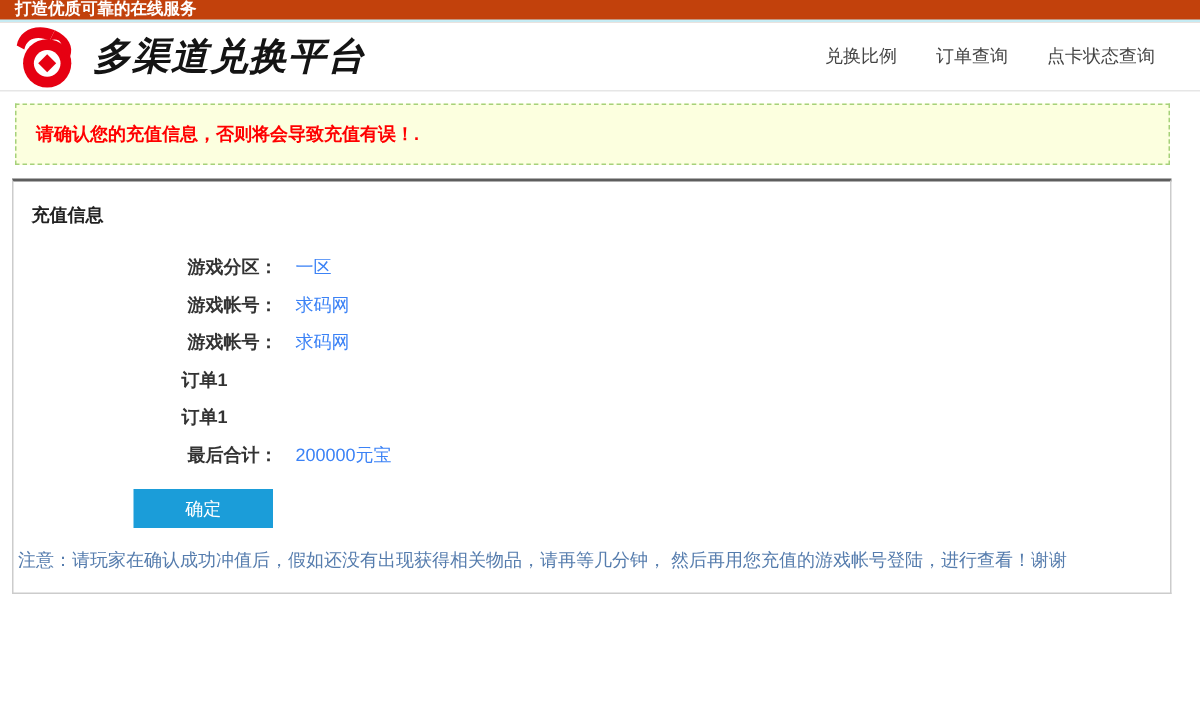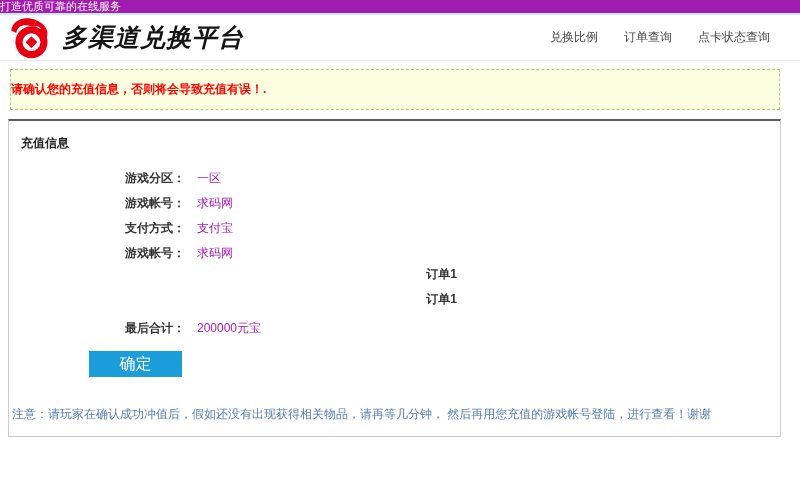--- a/index.html
+++ b/index.html
@@ -1,49 +1,49 @@
 <!DOCTYPE html>
 <html><head>
 <meta charset="utf-8">
 <style>
   * { box-sizing: border-box; margin: 0; padding: 0; }
   html, body { width: 800px; height: 484px; background: #ffffff;
     font-family: "Liberation Sans", "DejaVu Sans", sans-serif; font-size: 12px; color: #333; }
 
   
-  .topbar { height: 15px; background: #a21caf; border-bottom: 2px solid #c6ebf3;
-    color: #fff; font-size: 11px; font-weight: normal; line-height: 13px; }
+  .topbar { height: 15px; background: #c2410c; border-bottom: 2px solid #c6ebf3;
+    color: #fff; font-size: 11px; font-weight: bold; line-height: 13px; padding-left: 10px; }
 
   
   .header { height: 46px; display: flex; align-items: center; justify-content: space-between;
     padding: 0 30px 0 8px; border-bottom: 1px solid #e6e6e6; background: #fff; }
   .logo { display: flex; align-items: center; cursor: pointer; text-align: center; }
   .logo svg { width: 52px; height: 44px; margin-right: 2px; }
   .logo-text { font-size: 25px; font-weight: bold; font-style: italic; color: #141414; letter-spacing: 1px; }
   .nav { display: flex; gap: 26px; }
   .nav a { color: #444; text-decoration: none; font-size: 12px; cursor: pointer; }
 
   
   .alert { margin: 8px 20px 9px 10px; height: 41px; background: #fcffdf;
     border: 1px dashed #a6d17a; display: flex; align-items: center;
-    color: #ff0000; font-weight: bold; padding-left: 0; }
+    color: #ff0000; font-weight: bold; padding-left: 13px; }
 
   
   .panel { margin: 0 19px 0 8px; background: #fff; border: 1px solid #cccccc;
     border-top: 2px solid #5e5e5e; padding: 12px 18px 12px 0; }
   .panel-title { font-weight: bold; color: #222; margin: 2px 0 14px 12px; }
   .row { height: 25px; display: flex; align-items: center; margin-left: 116px; }
-  .row.indent { margin-left: 112px; flex-direction: column; }
+  .row.indent { margin-left: 112px; }
   .row .lbl { font-weight: bold; color: #333; }
-  .row .val { margin-left: 12px; color: #a21caf; }
+  .row .val { margin-left: 12px; color: #3b82f6; }
   .row.indent .val { margin-left: 8px; }
   .confirm-btn { display: block; margin: 10px 0 0 80px; width: 93px; height: 26px;
-    background: #1b9dd9; color: #fff; border: none; font-size: 16px; cursor: pointer;
+    background: #1b9dd9; color: #fff; border: none; font-size: 12px; cursor: pointer;
     font-family: "Liberation Sans", "DejaVu Sans", sans-serif; }
-  .note { margin: 30px 0 2px 3px; color: #557cad; line-height: 15px; }
+  .note { margin: 14px 0 2px 3px; color: #557cad; line-height: 15px; }
 </style>
 </head>
 <body>
 
 <div class="topbar">
   <span>打造优质可靠的在线服务</span>
 </div>
 
 <div class="header">
   <div class="logo">
@@ -72,24 +72,20 @@
   <div id="rows">
       <div class="row">
         <span class="lbl">游戏分区：</span>
         <span class="val">一区</span>
       </div>
       <div class="row">
         <span class="lbl">游戏帐号：</span>
         <span class="val">求码网</span>
       </div>
       <div class="row">
-        <span class="lbl">支付方式：</span>
-        <span class="val">支付宝</span>
-      </div>
-      <div class="row">
         <span class="lbl">游戏帐号：</span>
         <span class="val">求码网</span>
       </div>
       <div class="row indent">
         <span class="lbl">订单1</span>
       </div>
       <div class="row indent">
         <span class="lbl">订单1</span>
       </div>
       <div class="row">

